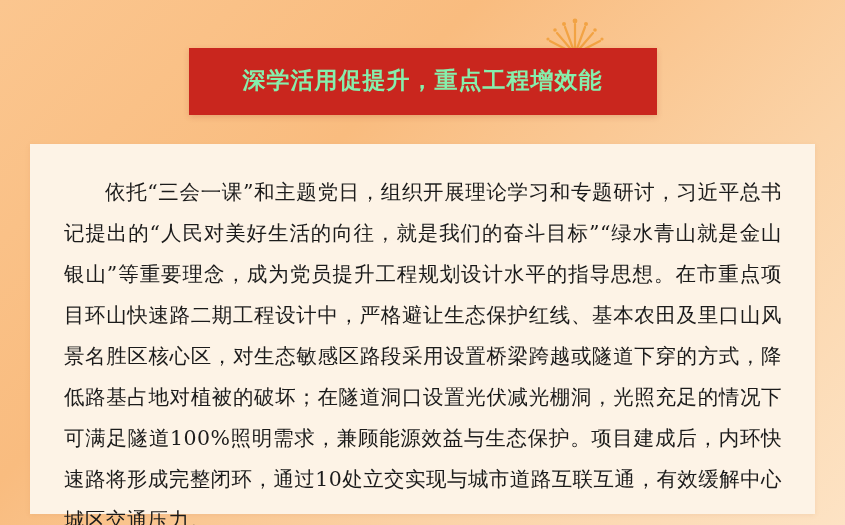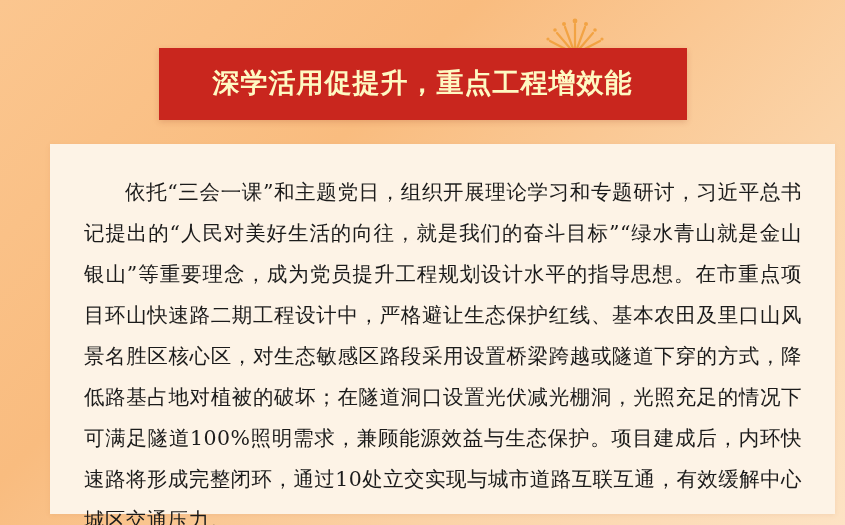--- a/index.html
+++ b/index.html
@@ -32,38 +32,37 @@
   .banner-wrap {
     position: absolute;
     left: 0;
     top: 48px;
     width: 845px;
     display: flex;
     justify-content: center;
   }
   .banner {
     background: #c9261e;
-    color: #fef9c3;
-    font-size: 27px;
+    color: #86efac;
+    font-size: 23px;
     font-weight: bold;
     letter-spacing: 1px;
     padding: 17px 54px 19px 54px;
     text-align: center;
     white-space: nowrap;
     box-shadow: 0 2px 6px rgba(140, 40, 20, 0.18);
   }
   .card {
     position: absolute;
     left: 30px;
     top: 144px;
     width: 785px;
     height: 370px;
     background: #fdf3e6;
     box-shadow: 0 1px 5px rgba(170, 110, 60, 0.12);
-    margin-left: 20px;
   }
   .body-text {
     position: absolute;
     left: 34px;
     top: 28px;
     width: 718px;
     font-family: "DejaVu Serif", "Liberation Serif", serif;
     font-size: 20.5px;
     line-height: 41px;
     color: #1b1b1b;

